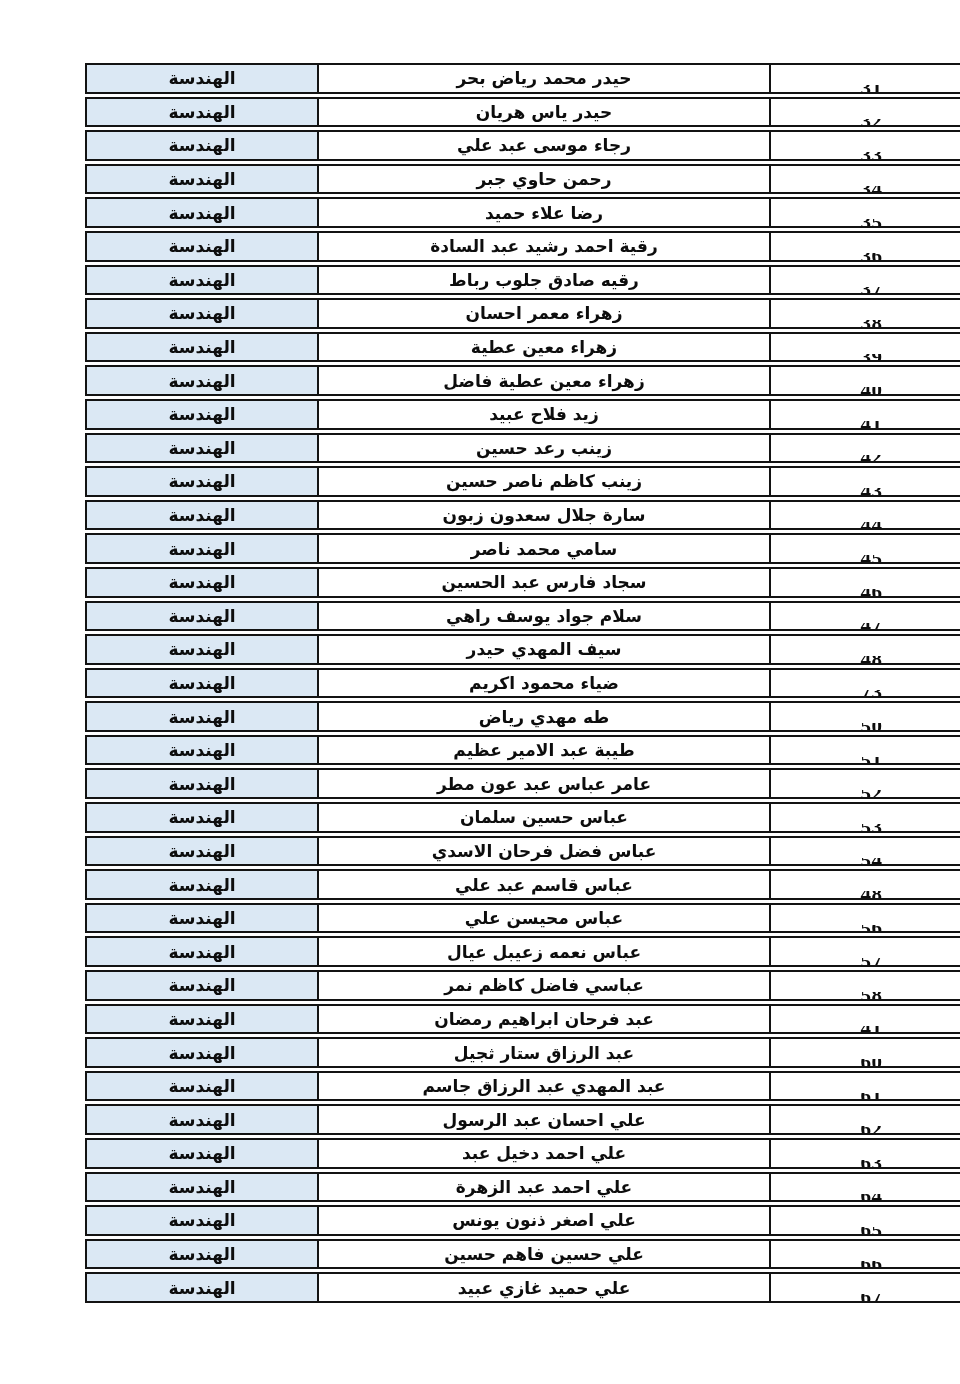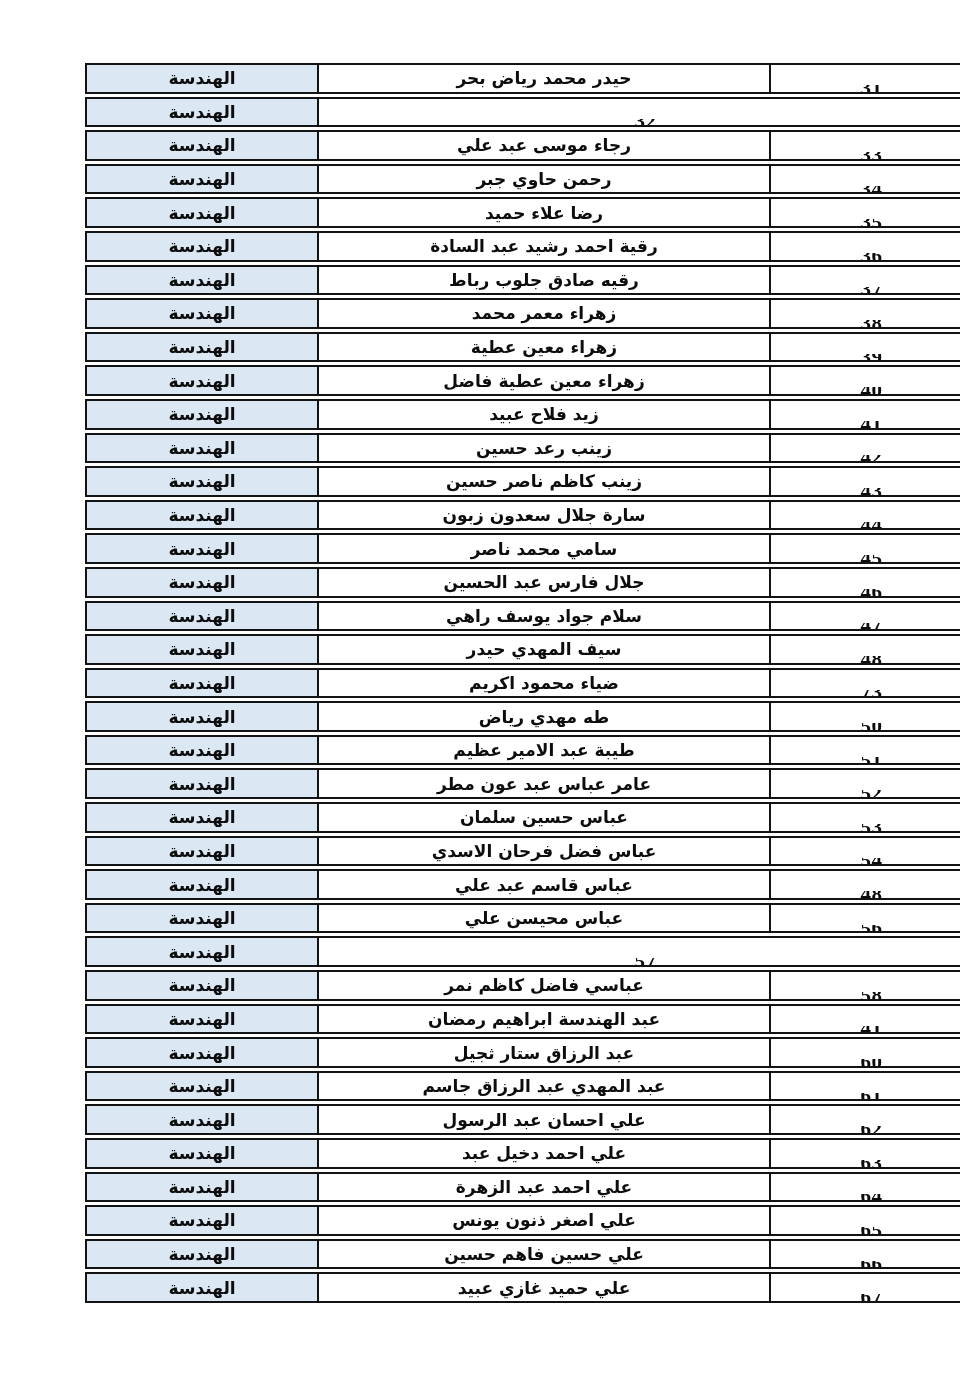--- a/index.html
+++ b/index.html
@@ -73,20 +73,21 @@
 <div class="page">
   <div class="roster-table" id="roster-table">
   <div class="row">
     <div class="cell cell-dept">الهندسة</div>
     <div class="cell cell-name">حيدر محمد رياض بحر</div>
     <div class="cell cell-num">31</div>
   </div>
 
   <div class="row">
     <div class="cell cell-dept">الهندسة</div>
+    <div class="cell cell-name">حيدر ياس هريان</div>
     <div class="cell cell-num">32</div>
   </div>
 
   <div class="row">
     <div class="cell cell-dept">الهندسة</div>
     <div class="cell cell-name">رجاء موسى عبد علي</div>
     <div class="cell cell-num">33</div>
   </div>
 
   <div class="row">
@@ -108,21 +109,21 @@
   </div>
 
   <div class="row">
     <div class="cell cell-dept">الهندسة</div>
     <div class="cell cell-name">رقيه صادق جلوب رباط</div>
     <div class="cell cell-num">37</div>
   </div>
 
   <div class="row">
     <div class="cell cell-dept">الهندسة</div>
-    <div class="cell cell-name">زهراء معمر محمد</div>
+    <div class="cell cell-name">زهراء معمر احسان</div>
     <div class="cell cell-num">38</div>
   </div>
 
   <div class="row">
     <div class="cell cell-dept">الهندسة</div>
     <div class="cell cell-name">زهراء معين عطية</div>
     <div class="cell cell-num">39</div>
   </div>
 
   <div class="row">
@@ -156,21 +157,21 @@
   </div>
 
   <div class="row">
     <div class="cell cell-dept">الهندسة</div>
     <div class="cell cell-name">سامي محمد ناصر</div>
     <div class="cell cell-num">45</div>
   </div>
 
   <div class="row">
     <div class="cell cell-dept">الهندسة</div>
-    <div class="cell cell-name">جلال فارس عبد الحسين</div>
+    <div class="cell cell-name">سجاد فارس عبد الحسين</div>
     <div class="cell cell-num">46</div>
   </div>
 
   <div class="row">
     <div class="cell cell-dept">الهندسة</div>
     <div class="cell cell-name">سلام جواد يوسف راهي</div>
     <div class="cell cell-num">47</div>
   </div>
 
   <div class="row">
@@ -222,32 +223,33 @@
   </div>
 
   <div class="row">
     <div class="cell cell-dept">الهندسة</div>
     <div class="cell cell-name">عباس محيسن علي</div>
     <div class="cell cell-num">56</div>
   </div>
 
   <div class="row">
     <div class="cell cell-dept">الهندسة</div>
+    <div class="cell cell-name">عباس نعمه زعيبل عيال</div>
     <div class="cell cell-num">57</div>
   </div>
 
   <div class="row">
     <div class="cell cell-dept">الهندسة</div>
     <div class="cell cell-name">عباسي فاضل كاظم نمر</div>
     <div class="cell cell-num">58</div>
   </div>
 
   <div class="row">
     <div class="cell cell-dept">الهندسة</div>
-    <div class="cell cell-name">عبد الهندسة ابراهيم رمضان</div>
+    <div class="cell cell-name">عبد فرحان ابراهيم رمضان</div>
     <div class="cell cell-num">41</div>
   </div>
 
   <div class="row">
     <div class="cell cell-dept">الهندسة</div>
     <div class="cell cell-name">عبد الرزاق ستار ثجيل</div>
     <div class="cell cell-num">60</div>
   </div>
 
   <div class="row">

